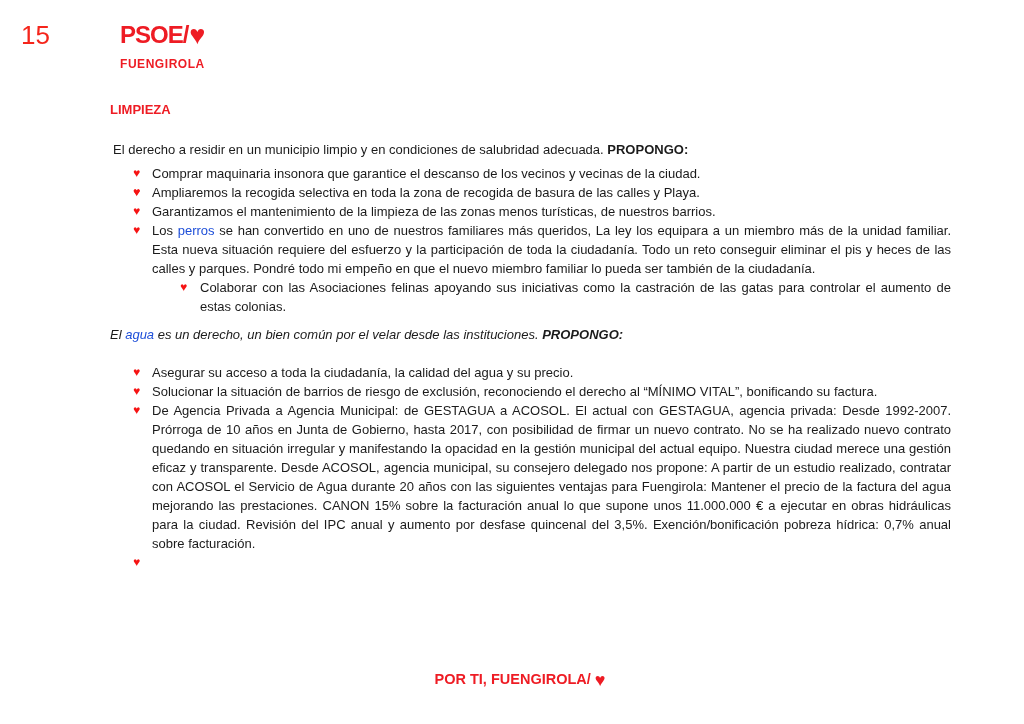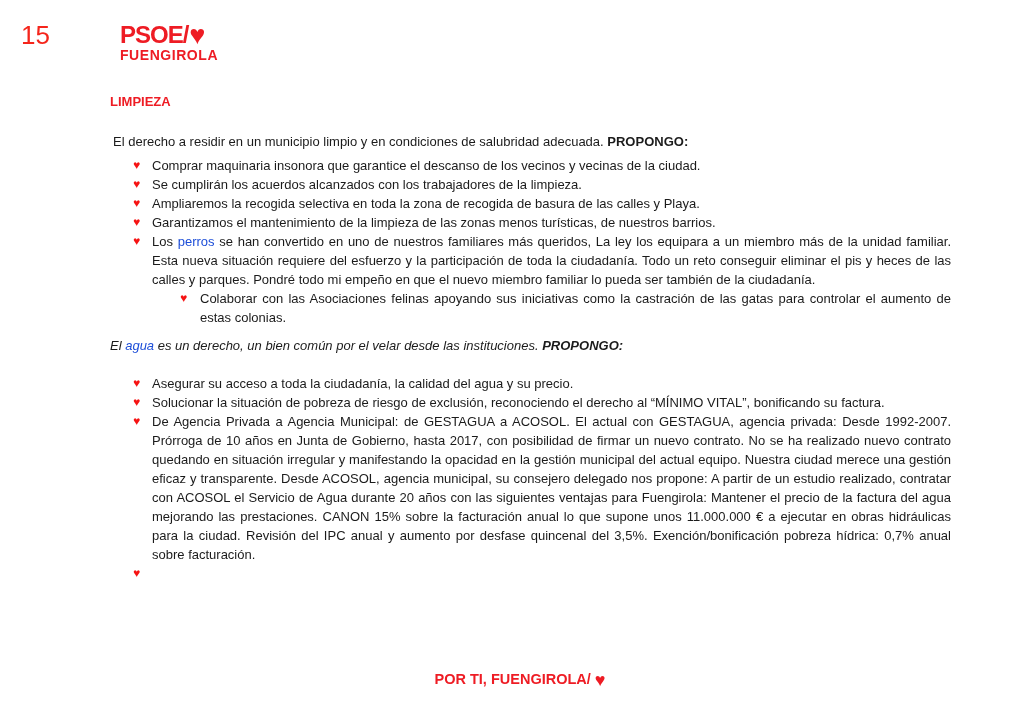--- a/index.html
+++ b/index.html
@@ -18,30 +18,30 @@
     font-size: 26px; line-height: 34px;
     color: #f5251b;
     margin-top: 12px;
   }
 
   
   .logo { position: absolute; left: 120px; top: 25px; color: #ee1c24; }
   .logo-top { display: flex; align-items: center; line-height: 20px; }
   .logo-title { font-weight: bold; font-size: 24px; letter-spacing: -1px; line-height: 20px; }
   .logo-heart { font-size: 27px; line-height: 20px; margin-left: 1px; }
-  .logo-subtitle { font-weight: bold; font-size: 14px; letter-spacing: 0.55px; margin-top: 2px; }
+  .logo-subtitle { font-weight: bold; font-size: 12px; letter-spacing: 0.55px; margin-top: 12px; }
 
   
   .content {
     position: absolute; left: 110px; top: 88px; width: 841px;
     font-size: 13px; line-height: 19px;
   }
   .section-heading {
     font-size: 13px; font-weight: bold; color: #ee1c24;
-    margin: 4px 0 21px 0;
+    margin: 12px 0 21px 0;
   }
   .intro { margin: 0 0 5px 0; }
   .intro.first { padding-left: 3px; }
   .intro b { font-weight: bold; }
   .agua-intro { margin: 9px 0 19px 0; font-style: italic; }
 
   ul.bullets { list-style: none; margin: 0; padding: 0; }
   li.bullet { position: relative; padding-left: 42px; text-align: justify; }
   li.bullet .heart-bullet {
     position: absolute; left: 23px; top: 0;
@@ -79,21 +79,20 @@
 
   <p class="intro first"><span>El derecho a residir en un municipio limpio y en condiciones de salubridad adecuada. </span><b>PROPONGO:</b></p>
 
   <ul class="bullets">
     <li class="bullet">
       <span class="heart-bullet">♥</span>
       <span>Comprar maquinaria insonora que garantice el descanso de los vecinos y vecinas de la ciudad.</span>
     </li>
     <li class="bullet">
       <span class="heart-bullet">♥</span>
-      <span>Se cumplirán los acuerdos alcanzados con los trabajadores de la limpieza.</span>
     </li>
     <li class="bullet">
       <span class="heart-bullet">♥</span>
       <span>Ampliaremos la recogida selectiva en toda la zona de recogida de basura de las calles y Playa.</span>
     </li>
     <li class="bullet">
       <span class="heart-bullet">♥</span>
       <span>Garantizamos el mantenimiento de la limpieza de las zonas menos turísticas, de nuestros barrios.</span>
     </li>
     <li class="bullet">
@@ -108,21 +107,21 @@
 
   <p class="intro agua-intro"><span>El </span><span class="red-word">agua</span><span> es un derecho, un bien común por el velar desde las instituciones. </span><b>PROPONGO:</b></p>
 
   <ul class="bullets">
     <li class="bullet">
       <span class="heart-bullet">♥</span>
       <span>Asegurar su acceso a toda la ciudadanía, la calidad del agua y su precio.</span>
     </li>
     <li class="bullet">
       <span class="heart-bullet">♥</span>
-      <span>Solucionar la situación de pobreza de riesgo de exclusión, reconociendo el derecho al “MÍNIMO VITAL”, bonificando su factura.</span>
+      <span>Solucionar la situación de barrios de riesgo de exclusión, reconociendo el derecho al “MÍNIMO VITAL”, bonificando su factura.</span>
     </li>
     <li class="bullet">
       <span class="heart-bullet">♥</span>
       <span>De Agencia Privada a Agencia Municipal: de GESTAGUA a ACOSOL. El actual con GESTAGUA, agencia privada: Desde 1992-2007. Prórroga de 10 años en Junta de Gobierno, hasta 2017, con posibilidad de firmar un nuevo contrato. No se ha realizado nuevo contrato quedando en situación irregular y manifestando la opacidad en la gestión municipal del actual equipo. Nuestra ciudad merece una gestión eficaz y transparente. Desde ACOSOL, agencia municipal, su consejero delegado nos propone: A partir de un estudio realizado, contratar con ACOSOL el Servicio de Agua durante 20 años con las siguientes ventajas para Fuengirola: Mantener el precio de la factura del agua mejorando las prestaciones. CANON 15% sobre la facturación anual lo que supone unos 11.000.000 € a ejecutar en obras hidráulicas para la ciudad. Revisión del IPC anual y aumento por desfase quincenal del 3,5%. Exención/bonificación pobreza hídrica: 0,7% anual sobre facturación.</span>
     </li>
     <li class="bullet">
       <span class="heart-bullet">♥</span>
     </li>
   </ul>
 

